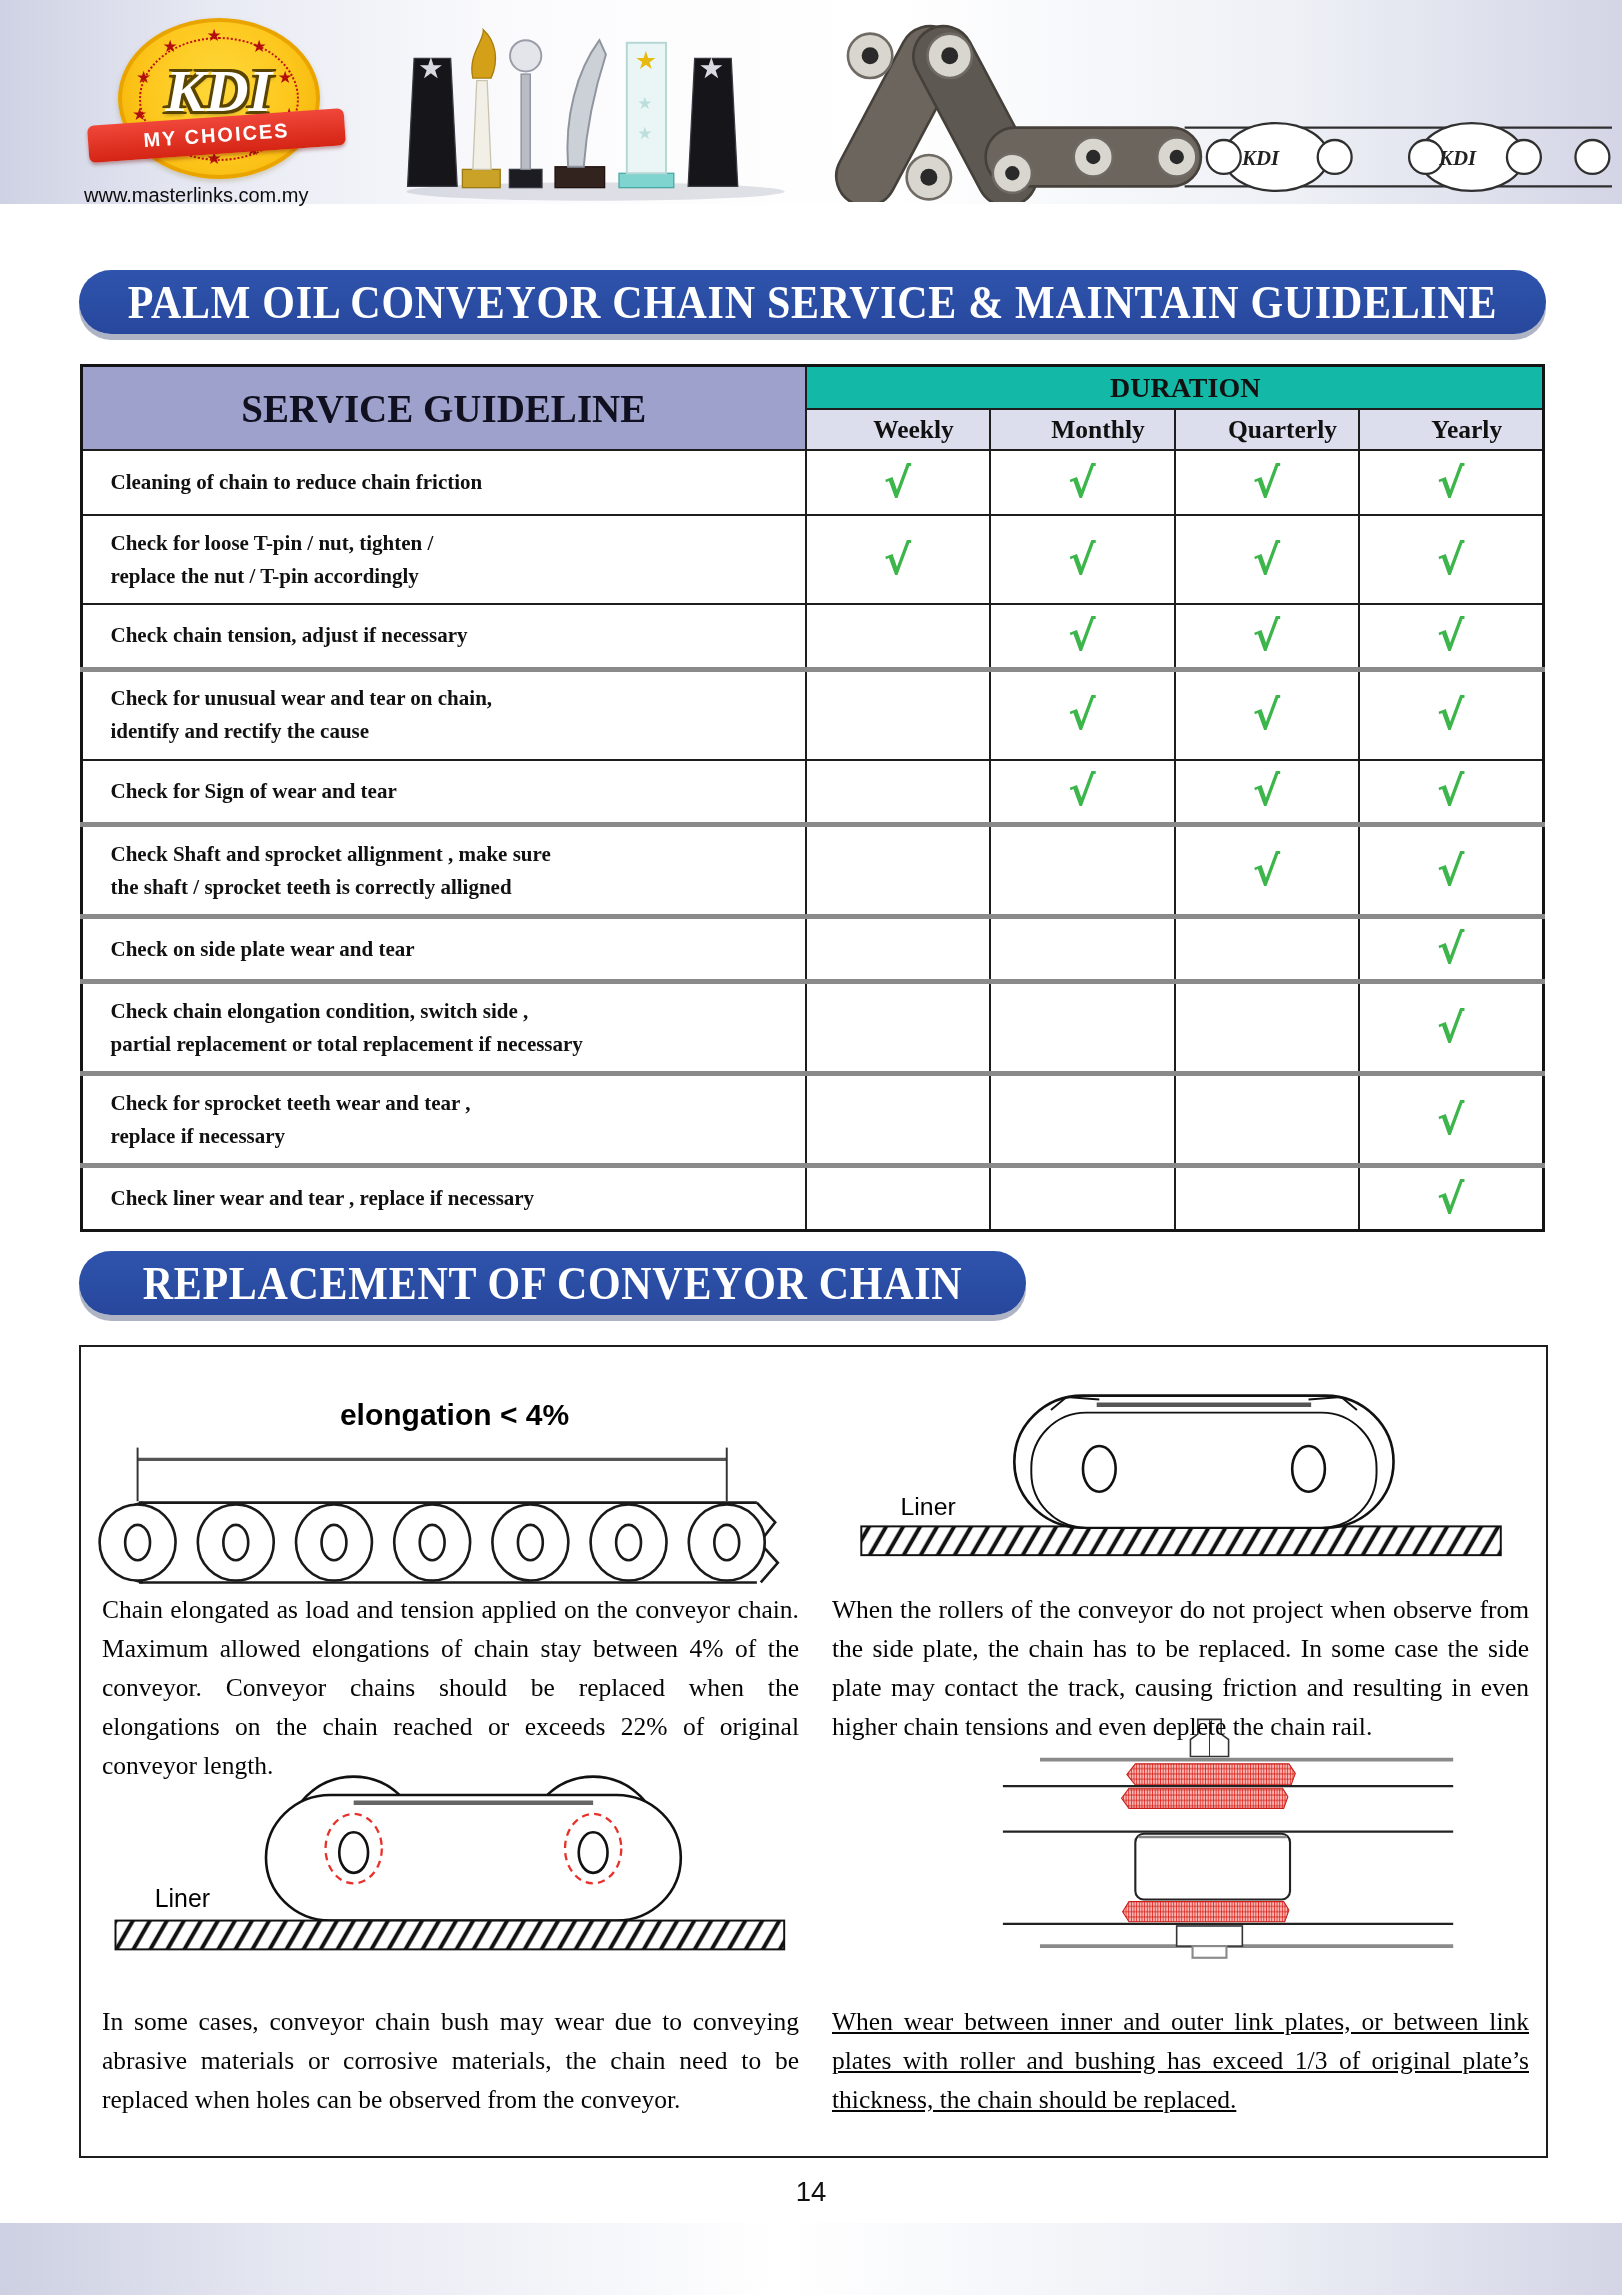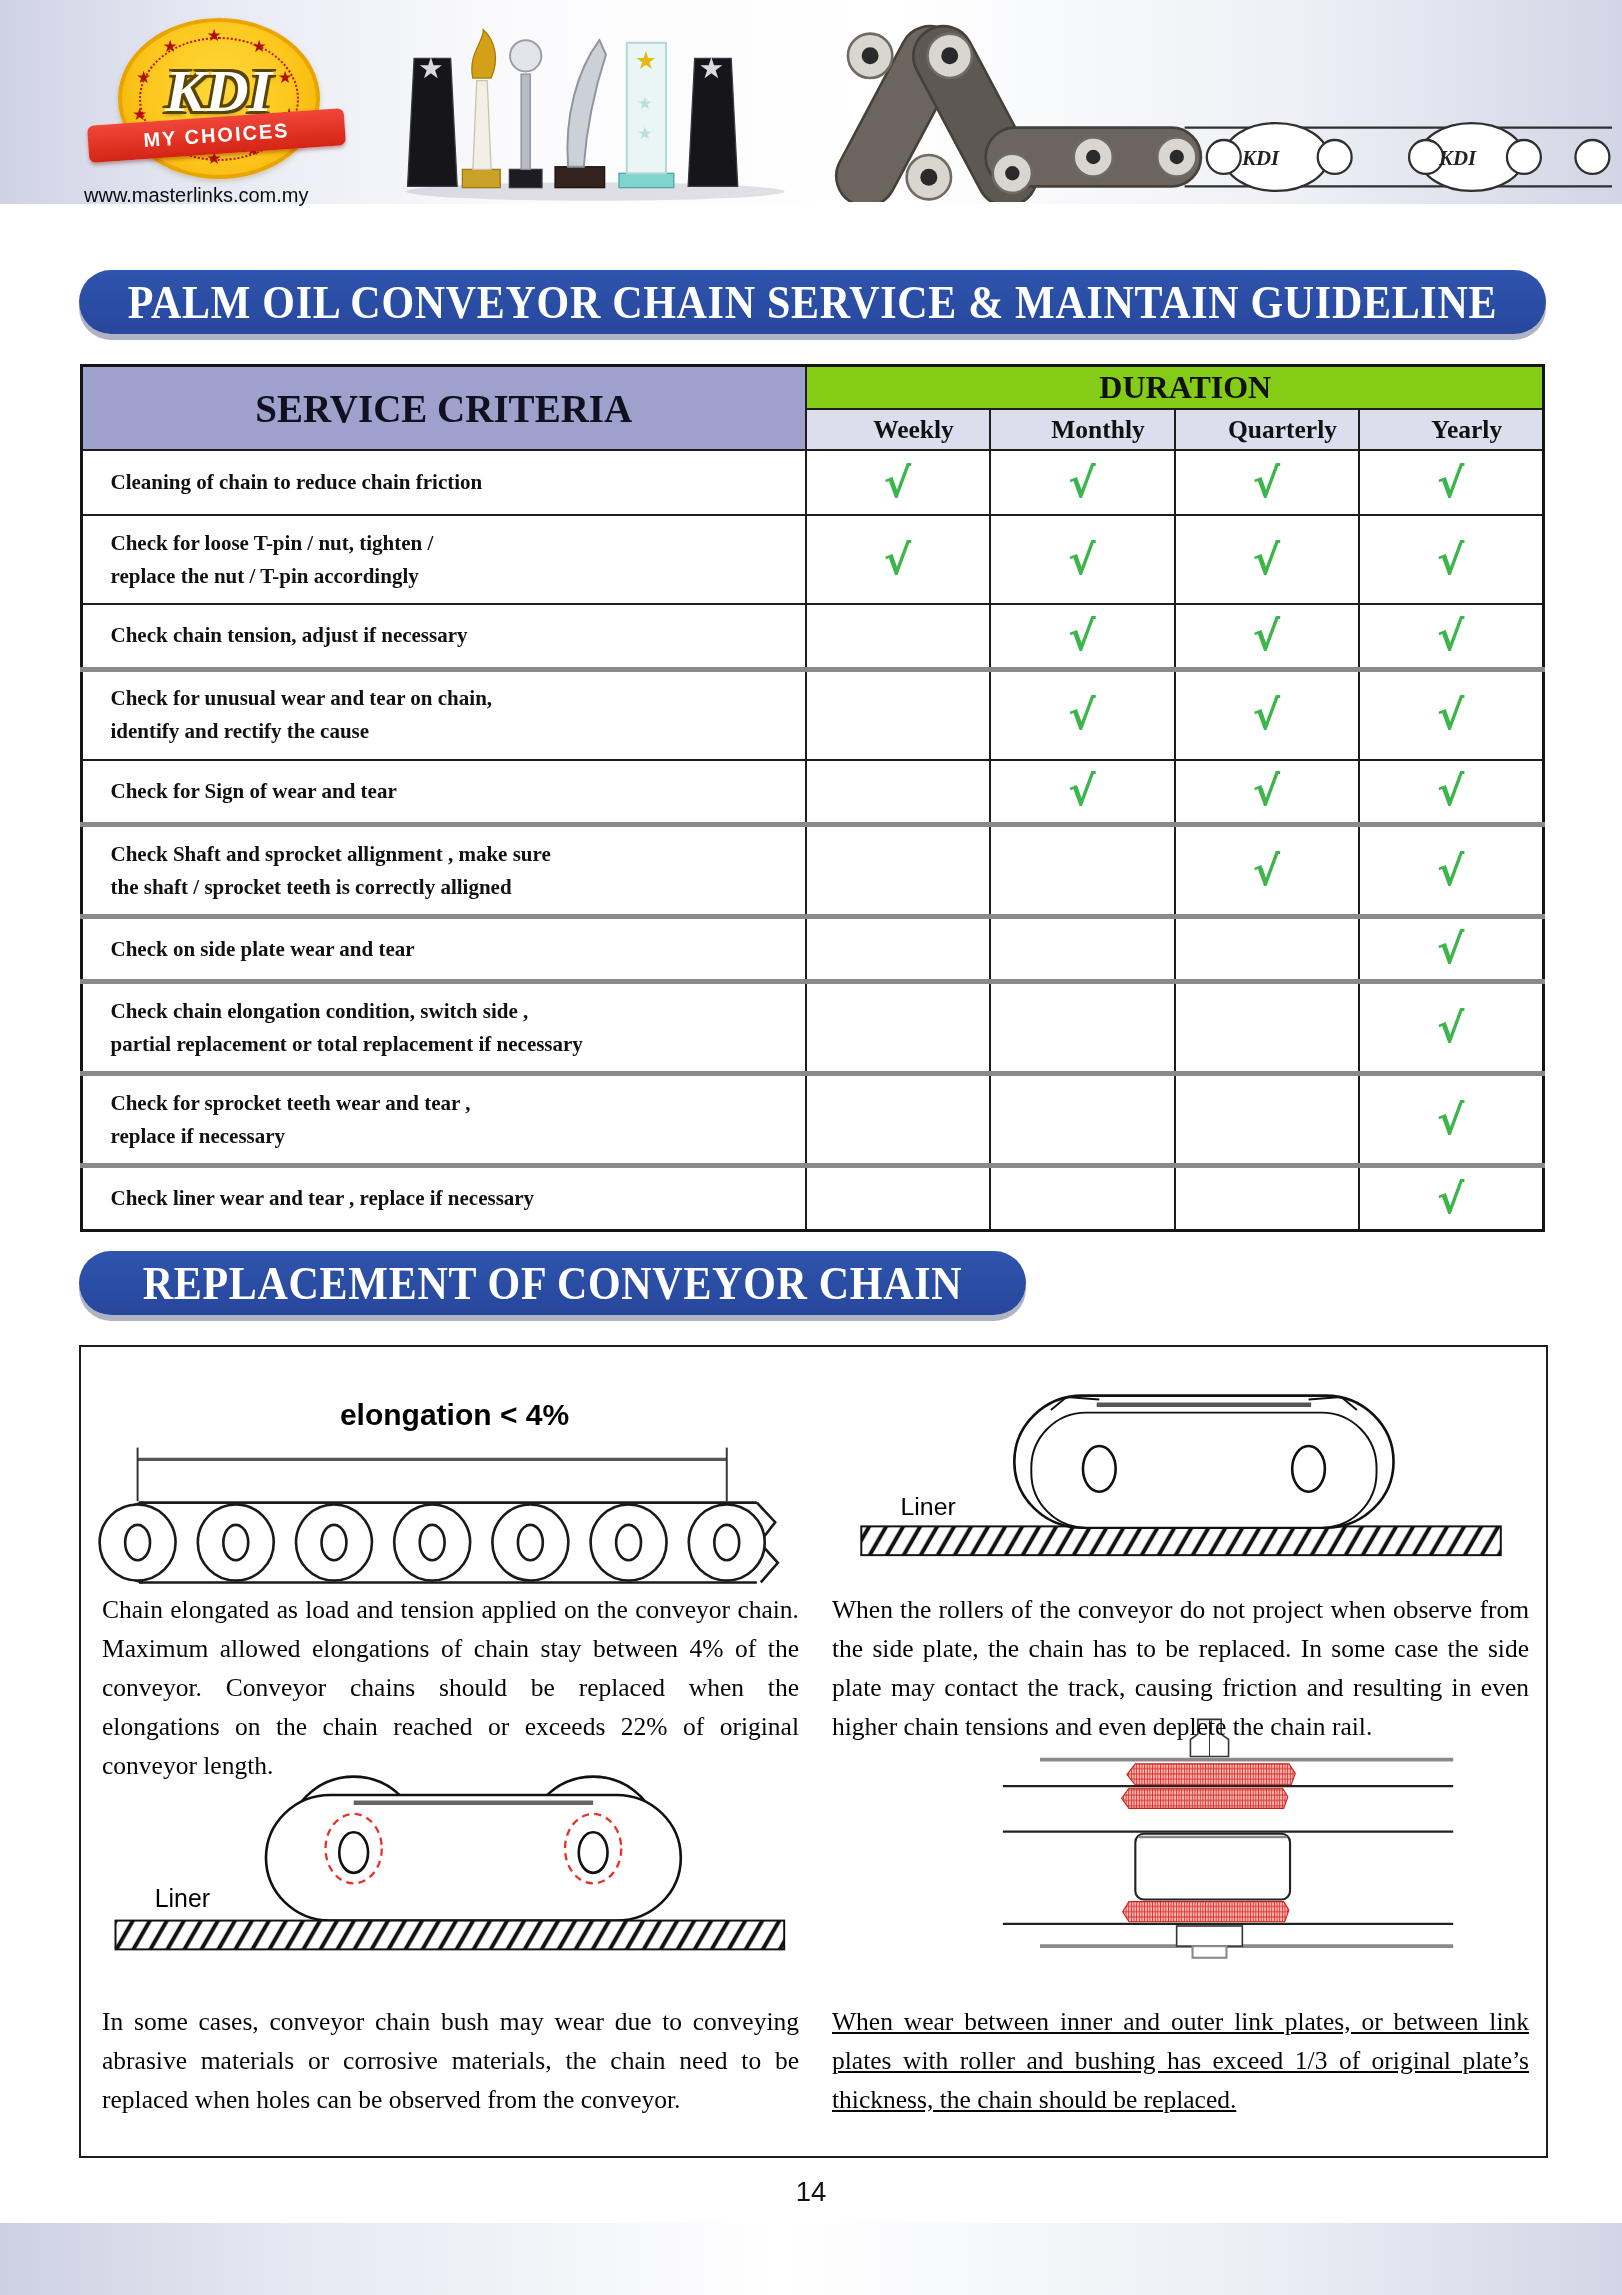--- a/index.html
+++ b/index.html
@@ -33,21 +33,21 @@
     font-family:"Liberation Serif",serif;transform:scaleY(1.12);}
   .banner-1{left:79px;top:270px;width:1467px;height:64px;}
   .banner-2{left:79px;top:1251px;width:947px;height:64px;}
 
   
   table.service{position:absolute;left:80px;top:364px;width:1464px;border-collapse:collapse;table-layout:fixed;
     border:3.3px solid #141414;background:#fff;}
   table.service th,table.service td{border:2px solid #1d1d1d;}
   th.criteria-h{background:#9da1cb;font-size:39px;font-weight:bold;color:#101020;
     border-right:2.6px solid #101010;border-bottom:4.6px solid #4f4f4f;transform-origin:center;}
-  th.duration-h{background:#84cc16;font-size:32px;font-weight:bold;height:39px;border-bottom:2.6px solid #8d8d99;padding-left:23px;}
+  th.duration-h{background:#14b8a6;font-size:28px;font-weight:bold;height:39px;border-bottom:2.6px solid #8d8d99;padding-left:23px;}
   th.col-h{background:#dcdeee;font-size:25.5px;font-weight:bold;height:37px;border-bottom:4.6px solid #4f4f4f;padding-left:33px;}
   td.criteria-cell{padding:10.5px 6.5px 10.5px 27.5px;font-size:21px;font-weight:bold;line-height:33px;vertical-align:middle;}
   td.check-cell{text-align:center;vertical-align:middle;}
   .check{color:#3cb54a;font-size:41px;font-weight:bold;font-family:"DejaVu Sans",sans-serif;}
   tbody tr{height:65px;}
   tbody tr.two-line{height:84px;}
   tbody tr.thick td{border-top:5.2px solid #8a8a8a;}
 
   
   .content-box{position:absolute;left:79px;top:1345px;width:1465px;height:809px;border:2.6px solid #1d1d1d;background:#fff;}
@@ -166,21 +166,21 @@
   <table class="service">
     <colgroup>
         <col style="width:724px">
         <col style="width:184px">
         <col style="width:185px">
         <col style="width:184px">
         <col style="width:185px">
       </colgroup>
     <thead>
       <tr>
-        <th class="criteria-h" rowspan="2">SERVICE CRITERIA</th>
+        <th class="criteria-h" rowspan="2">SERVICE GUIDELINE</th>
         <th class="duration-h" colspan="4">DURATION</th>
       </tr>
       <tr>
         <th class="col-h">Weekly</th>
         <th class="col-h">Monthly</th>
         <th class="col-h">Quarterly</th>
         <th class="col-h">Yearly</th>
       </tr>
     </thead>
     <tbody>

